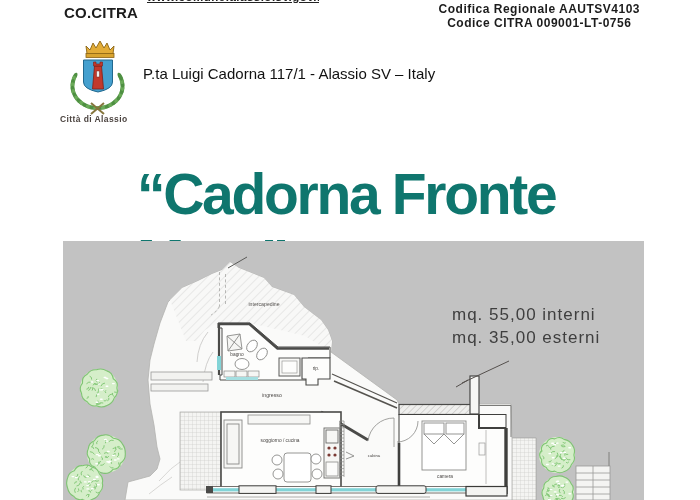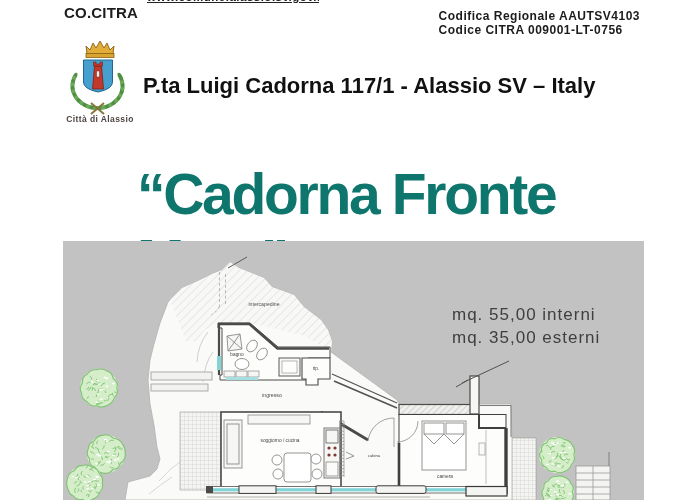--- a/index.html
+++ b/index.html
@@ -9,21 +9,21 @@
 </style>
 </head>
 <body>
 
 <div class="abs" style="left:147px;top:0;width:172px;height:4px;overflow:hidden;">
   <div style="position:absolute;top:-9px;left:0;font-size:11.5px;font-weight:bold;color:#222;text-decoration:underline;letter-spacing:.5px;">www.comune.alassio.sv.gov.itt</div>
 </div>
 
 <div class="abs" style="left:64px;top:4px;font-size:15px;font-weight:bold;color:#1c1c1c;letter-spacing:.2px;">CO.CITRA</div>
 
-<div class="abs" style="right:60px;top:3px;text-align:left;font-size:12px;font-weight:bold;color:#1c1c1c;line-height:13.5px;letter-spacing:.5px;margin-top:7px;">Codifica Regionale AAUTSV4103<br>Codice CITRA 009001-LT-0756</div>
+<div class="abs" style="right:60px;top:3px;text-align:center;font-size:12px;font-weight:bold;color:#1c1c1c;line-height:13.5px;letter-spacing:.5px;">Codifica Regionale AAUTSV4103<br>Codice CITRA 009001-LT-0756</div>
 
 <svg class="abs" style="left:60px;top:40px;" width="80" height="90" viewBox="0 0 80 90">
 
   <g>
     <path d="M27 14 L26 6 L30 10 L33 3 L36 8 L40 1 L44 8 L47 3 L50 10 L54 6 L53 14 Z" fill="#e2ac38" stroke="#8a6414" stroke-width=".9"></path>
     <rect x="26" y="13.5" width="28" height="4" fill="#d9a430" stroke="#8a6414" stroke-width=".8"></rect>
   </g>
 
   <path d="M23.5 20 L52.5 20 L52.5 42 Q52.5 49 38 52 Q23.5 49 23.5 42 Z" fill="#45a0cf" stroke="#22688e" stroke-width="1"></path>
 
@@ -59,23 +59,23 @@
     <ellipse cx="62.1" cy="50.0" rx="4.3" ry="2" transform="rotate(100.4 62.1 50.0)" fill="#4e8f42"></ellipse>
     <ellipse cx="62.5" cy="46.6" rx="4.3" ry="2" transform="rotate(91.5 62.5 46.6)" fill="#6aaa58"></ellipse>
     <ellipse cx="62.3" cy="43.2" rx="4.3" ry="2" transform="rotate(82.7 62.3 43.2)" fill="#4e8f42"></ellipse>
     <ellipse cx="61.5" cy="39.9" rx="4.3" ry="2" transform="rotate(73.8 61.5 39.9)" fill="#6aaa58"></ellipse>
     <ellipse cx="60.2" cy="36.7" rx="4.3" ry="2" transform="rotate(65.0 60.2 36.7)" fill="#4e8f42"></ellipse>
   </g>
 
   <path d="M31 74 L44 63 M44 74 L31 63" stroke="#86763d" stroke-width="2" fill="none"></path>
 </svg>
 
-<div class="abs" style="left:60px;top:114px;width:80px;text-align:center;font-size:8.5px;font-weight:bold;color:#4c4440;letter-spacing:.4px;">Città di Alassio</div>
-
-<div class="abs" style="left:143px;top:73px;font-size:22px;font-weight:bold;color:#111;">P.ta Luigi Cadorna 117/1 - Alassio SV – Italy</div>
+<div class="abs" style="left:60px;top:114px;width:80px;text-align:left;font-size:8.5px;font-weight:bold;color:#4c4440;letter-spacing:.4px;">Città di Alassio</div>
+
+<div class="abs" style="left:143px;top:65px;font-size:15px;font-weight:normal;color:#111;">P.ta Luigi Cadorna 117/1 - Alassio SV – Italy</div>
 
 <div class="abs" style="left:137px;top:161px;font-size:57px;font-weight:bold;color:#0f766e;letter-spacing:-2.3px;">“Cadorna Fronte Mare”</div>
 
 <svg class="abs" style="left:0;top:0;" width="700" height="500" viewBox="0 0 700 500">
   <defs>
     <pattern id="hatch" width="6" height="6" patternUnits="userSpaceOnUse" patternTransform="rotate(45)">
       <rect width="6" height="6" fill="#f8f8f7"></rect>
       <line x1="0" y1="0" x2="0" y2="6" stroke="#d4d3d1" stroke-width=".9"></line>
     </pattern>
     <pattern id="hatch2" width="4.5" height="4.5" patternUnits="userSpaceOnUse" patternTransform="rotate(45)">

